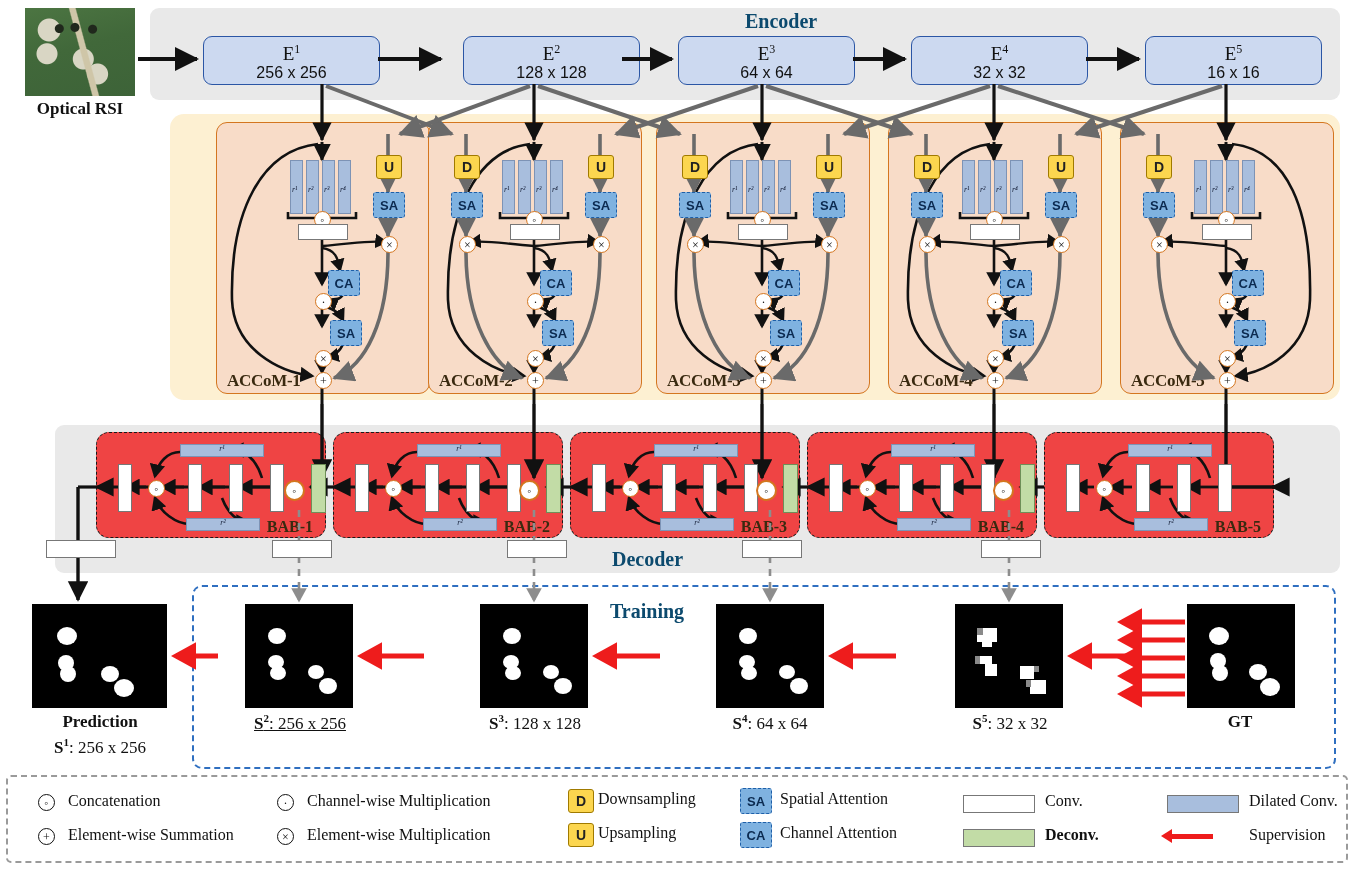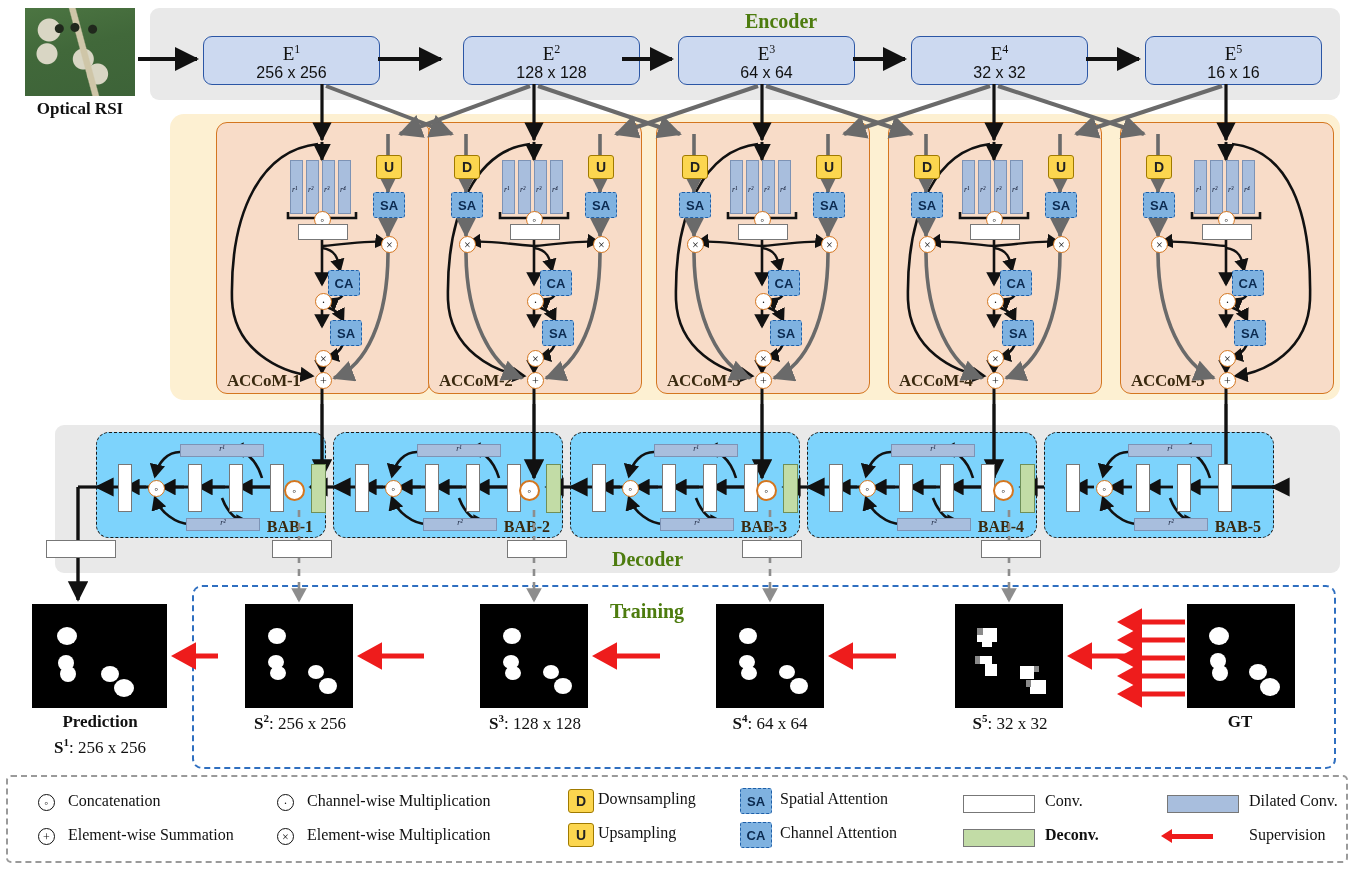--- a/index.html
+++ b/index.html
@@ -8,21 +8,21 @@
   #root{position:absolute;inset:0;}
   .abs{position:absolute;}
 
   
   .band-enc{left:150px;top:8px;width:1190px;height:92px;background:#e9e9e9;border-radius:9px;}
   .band-accom{left:170px;top:114px;width:1170px;height:286px;background:#fdf0d2;border-radius:14px;}
   .band-dec{left:55px;top:425px;width:1285px;height:148px;background:#e9e9e9;border-radius:9px;}
   .band-train{left:192px;top:585px;width:1140px;height:180px;border:2.5px dashed #2f6fc0;border-radius:10px;}
   .band-legend{left:6px;top:775px;width:1338px;height:84px;border:2px dashed #9a9a9a;border-radius:5px;}
 
-  .band-title{font-weight:bold;font-size:20px;color:#4d7c0f;}
+  .band-title{font-weight:bold;font-size:20px;color:#0c4a6e;}
 
   
   .enc{position:absolute;top:36px;width:175px;height:47px;background:#ccd9f0;
        border:1.6px solid #2b56a5;border-radius:9px;text-align:center;}
   .enc .t1{font-size:19px;line-height:20px;padding-top:2px;}
   .enc .t1 sup{font-size:12px;}
   .enc .t2{font-size:16px;line-height:18px;font-family:"Liberation Sans",sans-serif;}
 
   
   .accom{position:absolute;top:122px;width:212px;height:270px;background:#f8dcc8;
@@ -42,21 +42,21 @@
   .sq.att{background:#7fb2e0;border:1.8px dashed #1e5fa8;color:#0b2a50;width:30px;height:24px;font-size:13px;}
 
   .wbar{position:absolute;background:#fff;border:1.4px solid #777;}
   .opcircle{position:absolute;width:15px;height:15px;border-radius:50%;
             border:1.8px solid #d4761f;background:#fff;}
   .opcircle.blk{border-color:#111;}
   .opcircle .g{position:absolute;left:0;right:0;top:0;bottom:0;display:flex;
                align-items:center;justify-content:center;font-size:12px;line-height:1;color:#111;}
 
   
-  .bab{position:absolute;top:432px;width:228px;height:104px;background:#7dd3fc;
+  .bab{position:absolute;top:432px;width:228px;height:104px;background:#ef4444;
        border:1.7px dashed #1a1a1a;border-radius:13px;}
   .bab-lab{position:absolute;font-weight:bold;font-size:16px;color:#3a2a10;bottom:1px;right:12px;}
   .vbar{position:absolute;width:12px;height:46px;background:#fff;border:1.3px solid #777;}
   .rbar{position:absolute;height:11px;background:#a8bedd;border:1px solid #7d93b5;}
   .rbar i{position:absolute;left:50%;top:-1px;transform:translateX(-50%);font-size:8px;font-style:italic;color:#17213a;}
   .deconv{position:absolute;width:13px;height:47px;background:#c2dca6;border:1.3px solid #6f8f58;}
 
   
   .imgbox{position:absolute;background:#000;}
   .rsi{position:absolute;left:25px;top:8px;width:110px;height:88px;
@@ -154,21 +154,21 @@
     <span class="bab-lab">BAB-5</span>
     </div>
 
   <div class="imgbox" style="left:32px;top:604px;width:135px;height:104px;"></div>
   <div class="cap" style="left:10px;top:712px;width:180px;">
     <b>Prediction</b></div>
   <div class="cap" style="left:10px;top:736px;width:180px;">
     <b>S<sup>1</sup></b><span>: 256 x 256</span></div>
 
   <div class="imgbox" style="left:245px;top:604px;width:108px;height:104px;"></div>
-  <div class="cap" style="left:225px;top:712px;width:150px;">
+  <div class="cap" style="left:225px;top:712px;width:150px;text-decoration:underline;">
     <b>S<sup>2</sup></b><span>: 256 x 256</span></div>
 
   <div class="imgbox" style="left:480px;top:604px;width:108px;height:104px;"></div>
   <div class="cap" style="left:460px;top:712px;width:150px;">
     <b>S<sup>3</sup></b><span>: 128 x 128</span></div>
 
   <div class="imgbox" style="left:716px;top:604px;width:108px;height:104px;"></div>
   <div class="cap" style="left:700px;top:712px;width:140px;">
     <b>S<sup>4</sup></b><span>: 64 x 64</span></div>
 

